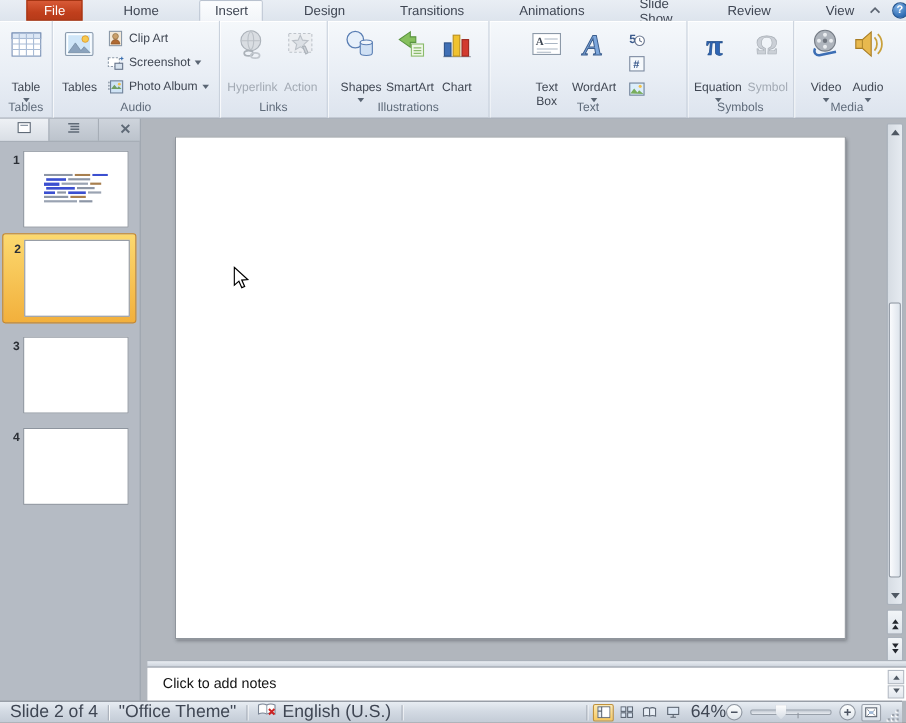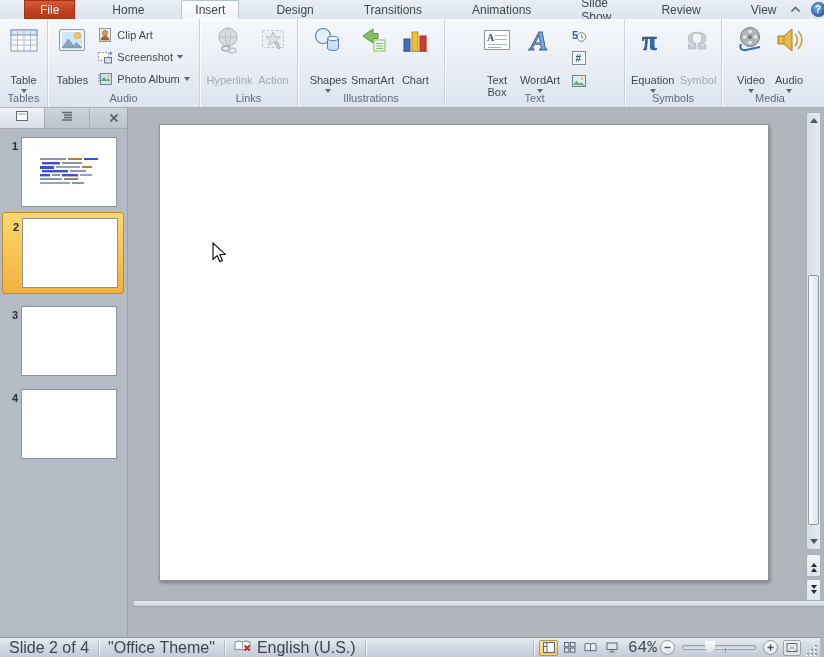--- a/index.html
+++ b/index.html
@@ -63,21 +63,21 @@
   .ntri-up{width:0;height:0;border:3.5px solid transparent;border-bottom:4px solid #4f5863;margin-bottom:2px;}
   .ntri-down{width:0;height:0;border:3.5px solid transparent;border-top:4px solid #4f5863;margin-top:2px;}
   
   .statusbar{position:absolute;left:0;right:4px;top:637px;height:20px;background:linear-gradient(#e8edf3,#d3dae3 45%,#c3cbd6);border-top:1px solid #8f96a0;display:flex;align-items:center;font-size:16px;color:#3f4653;box-sizing:border-box;z-index:5;}
   .sb-item{padding:0 9px;display:flex;align-items:center;gap:5px;height:100%;}
   .sb-sep{width:1px;height:14px;background:#a8afb9;box-shadow:1px 0 0 rgba(255,255,255,.8);flex:none;}
   .sb-spacer{flex:1;}
   .viewbtns{display:flex;gap:2px;margin:0 5px;}
   .vbtn{width:19px;height:16px;display:flex;align-items:center;justify-content:center;border:1px solid transparent;border-radius:2px;box-sizing:border-box;}
   .vbtn.vactive{background:linear-gradient(#fdeab2,#f7c85f);border-color:#c0913b;}
-  .zoompct{width:28px;text-align:left;margin:0 4px 0 2px;font-family:Liberation Mono, monospace;}
+  .zoompct{width:28px;text-align:left;margin:0 4px 0 2px;}
   .zoombtn{width:15px;height:15px;border-radius:50%;border:1px solid #8f96a0;background:linear-gradient(#fdfefe,#dfe5eb);display:flex;align-items:center;justify-content:center;box-sizing:border-box;flex:none;}
   .zoomtrack{width:72px;height:3px;background:linear-gradient(#c2c9d2,#e7ebf0);border:1px solid #98a0aa;border-radius:2px;margin:0 7px;position:relative;flex:none;}
   .zoomtick{position:absolute;left:58%;top:2px;width:1px;height:5px;background:#8f96a0;}
   .zoomthumb{position:absolute;left:22px;top:-5px;width:10px;height:13px;background:linear-gradient(#fefefe,#d4dbe3);clip-path:polygon(0 0,100% 0,100% 58%,50% 100%,0 58%);filter:drop-shadow(0 0 0.6px #6f7885);}
   .fitbtn{width:18px;height:16px;margin:0 3px 0 5px;display:flex;align-items:center;justify-content:center;border:1px solid #9aa1ab;border-radius:2px;background:linear-gradient(#f2f5f8,#d9e0e8);box-sizing:border-box;}
   .grip{width:12px;height:12px;margin:4px 2px 0 2px;position:relative;}
   .grip i{position:absolute;width:2px;height:2px;background:#99a0aa;box-shadow:-1px 1px 0 #fff;}
   
   .cursor{position:absolute;left:212px;top:242px;z-index:9;}
 </style>
@@ -442,20 +442,31 @@
         </div>
         <div class="navbtn">
           <span class="dtri-down"></span>
           <span class="dtri-down"></span>
         </div>
       </div>
     </div>
   </div>
 
   <div class="notes-splitter"></div>
+  <div class="notes">
+    <div class="notes-text">Click to add notes</div>
+    <div class="notes-scroll">
+      <div class="nbtn">
+          <span class="ntri-up"></span>
+        </div>
+      <div class="nbtn">
+          <span class="ntri-down"></span>
+        </div>
+    </div>
+  </div>
 
   <div class="statusbar">
     <div class="sb-item">
         <span>Slide 2 of 4</span>
       </div>
     <div class="sb-sep"></div>
     <div class="sb-item">
         <span>"Office Theme"</span>
       </div>
     <div class="sb-sep"></div>

